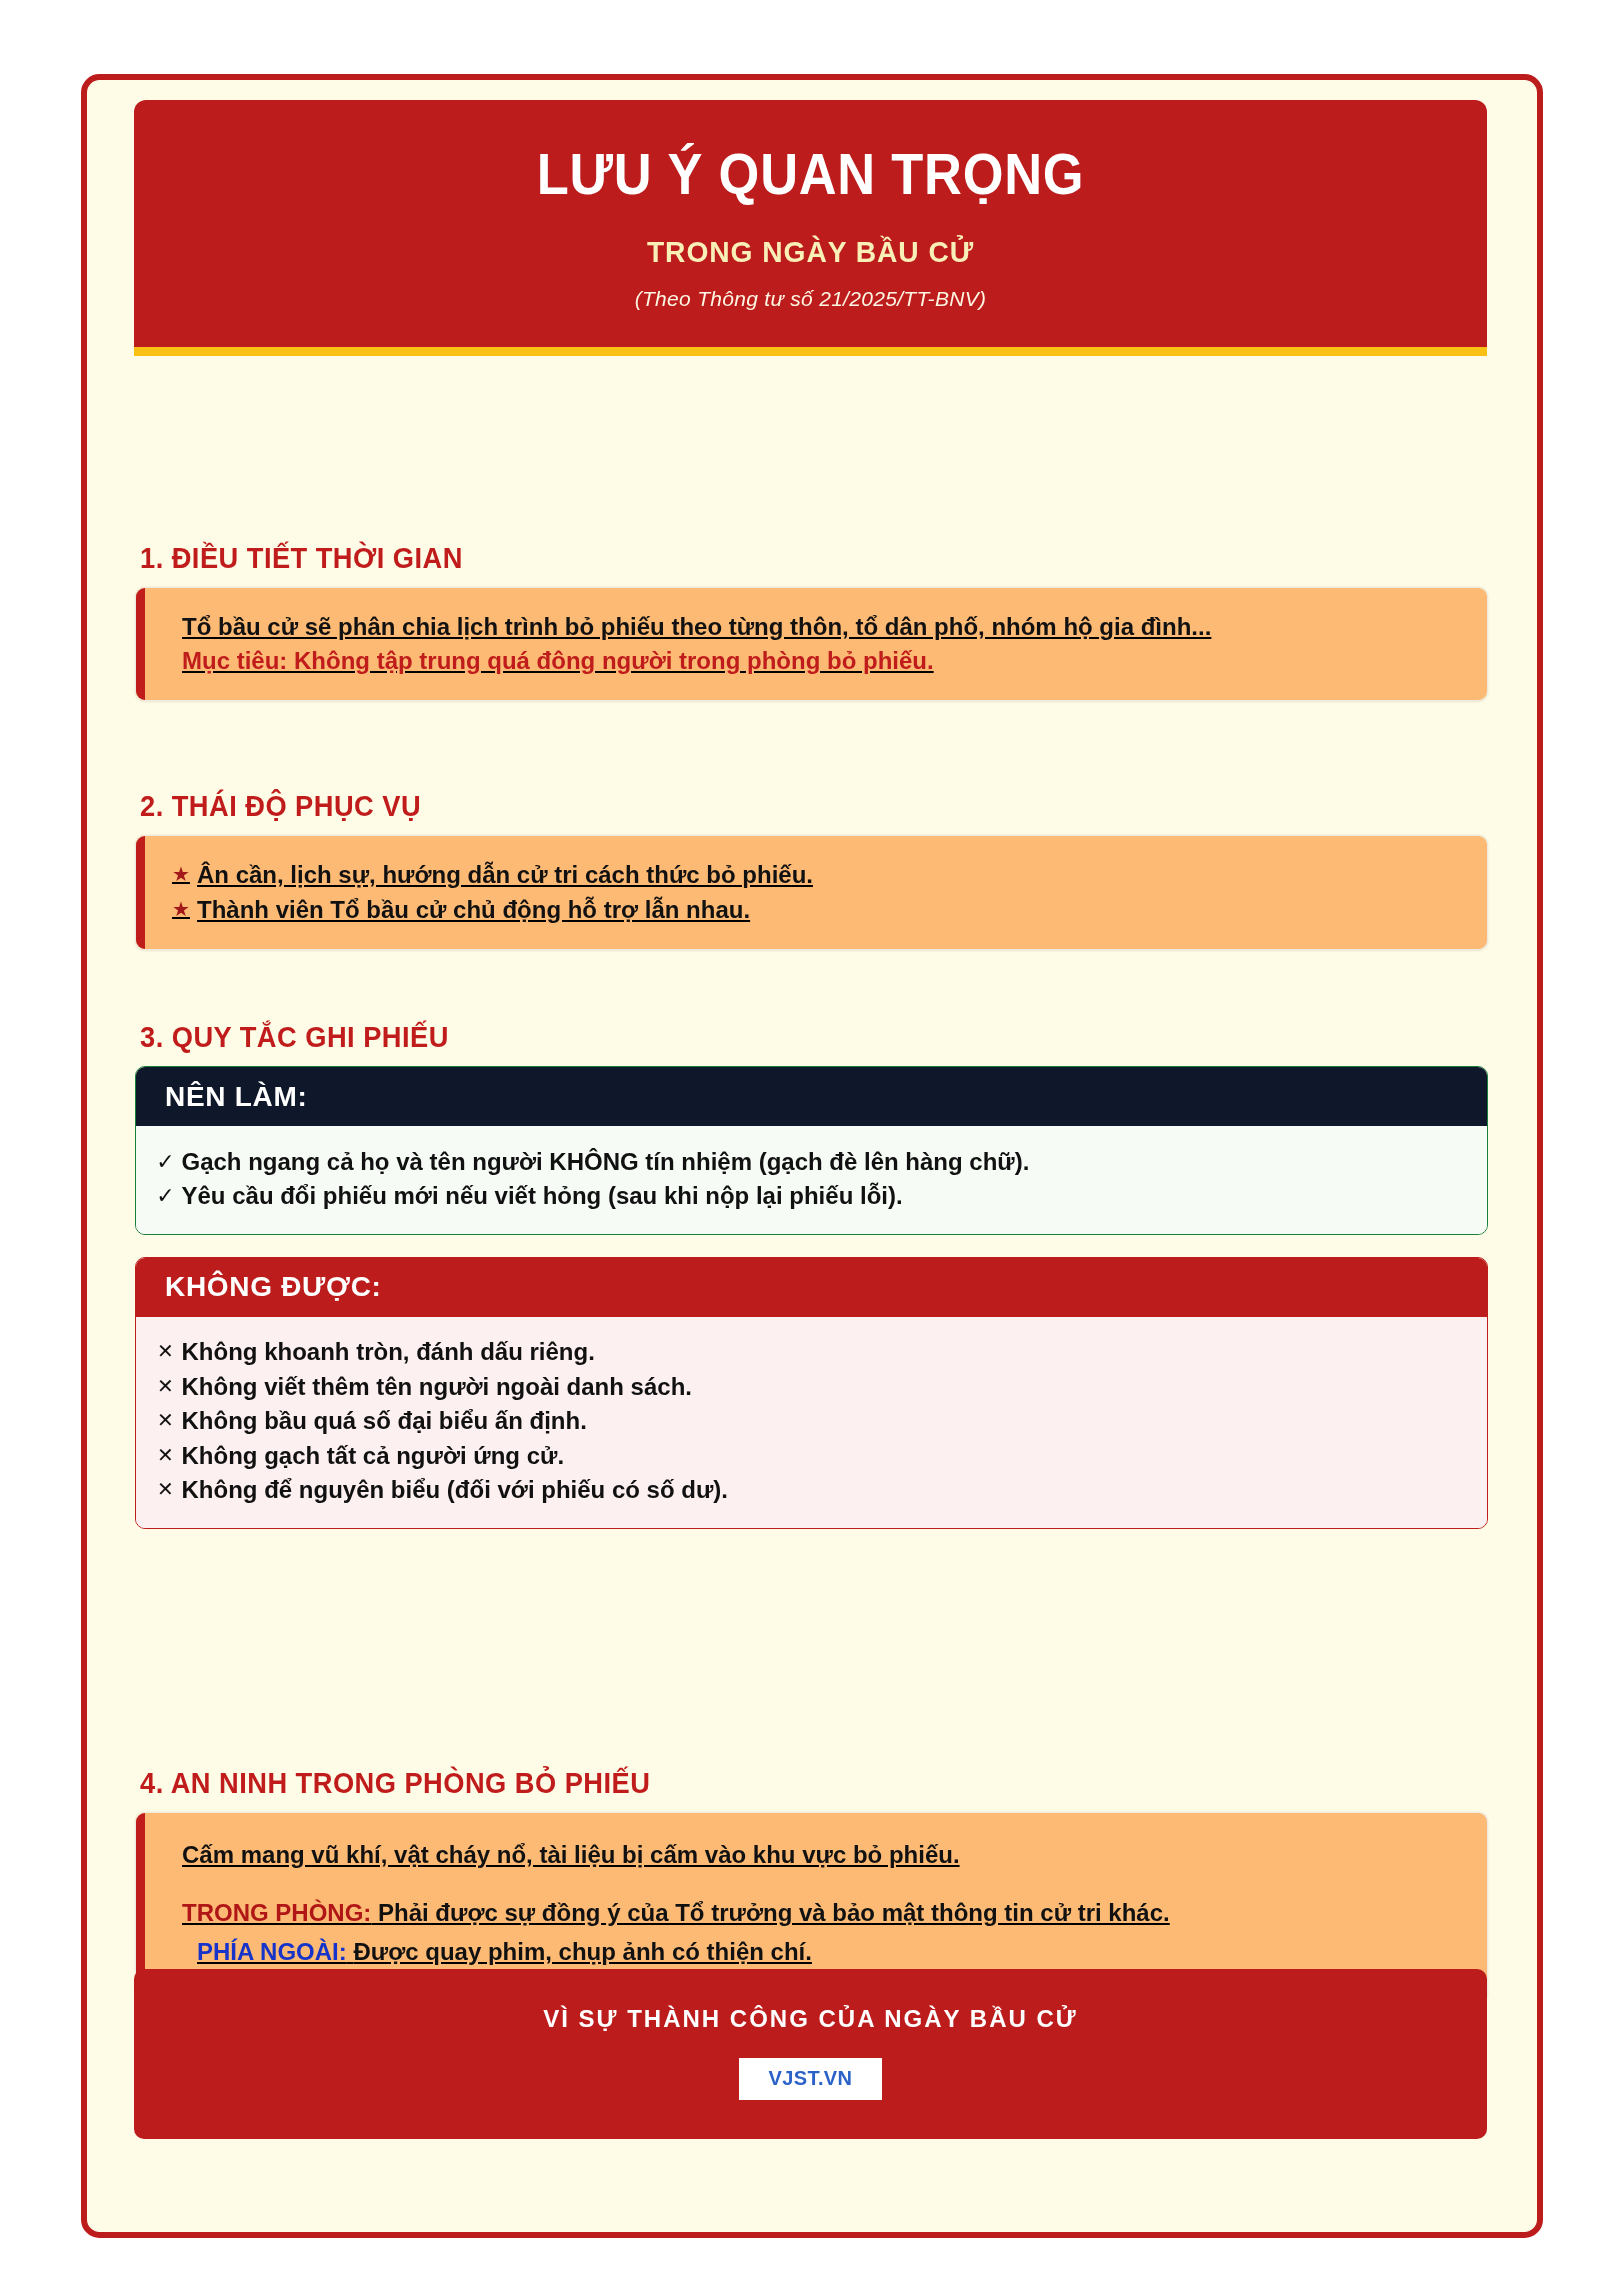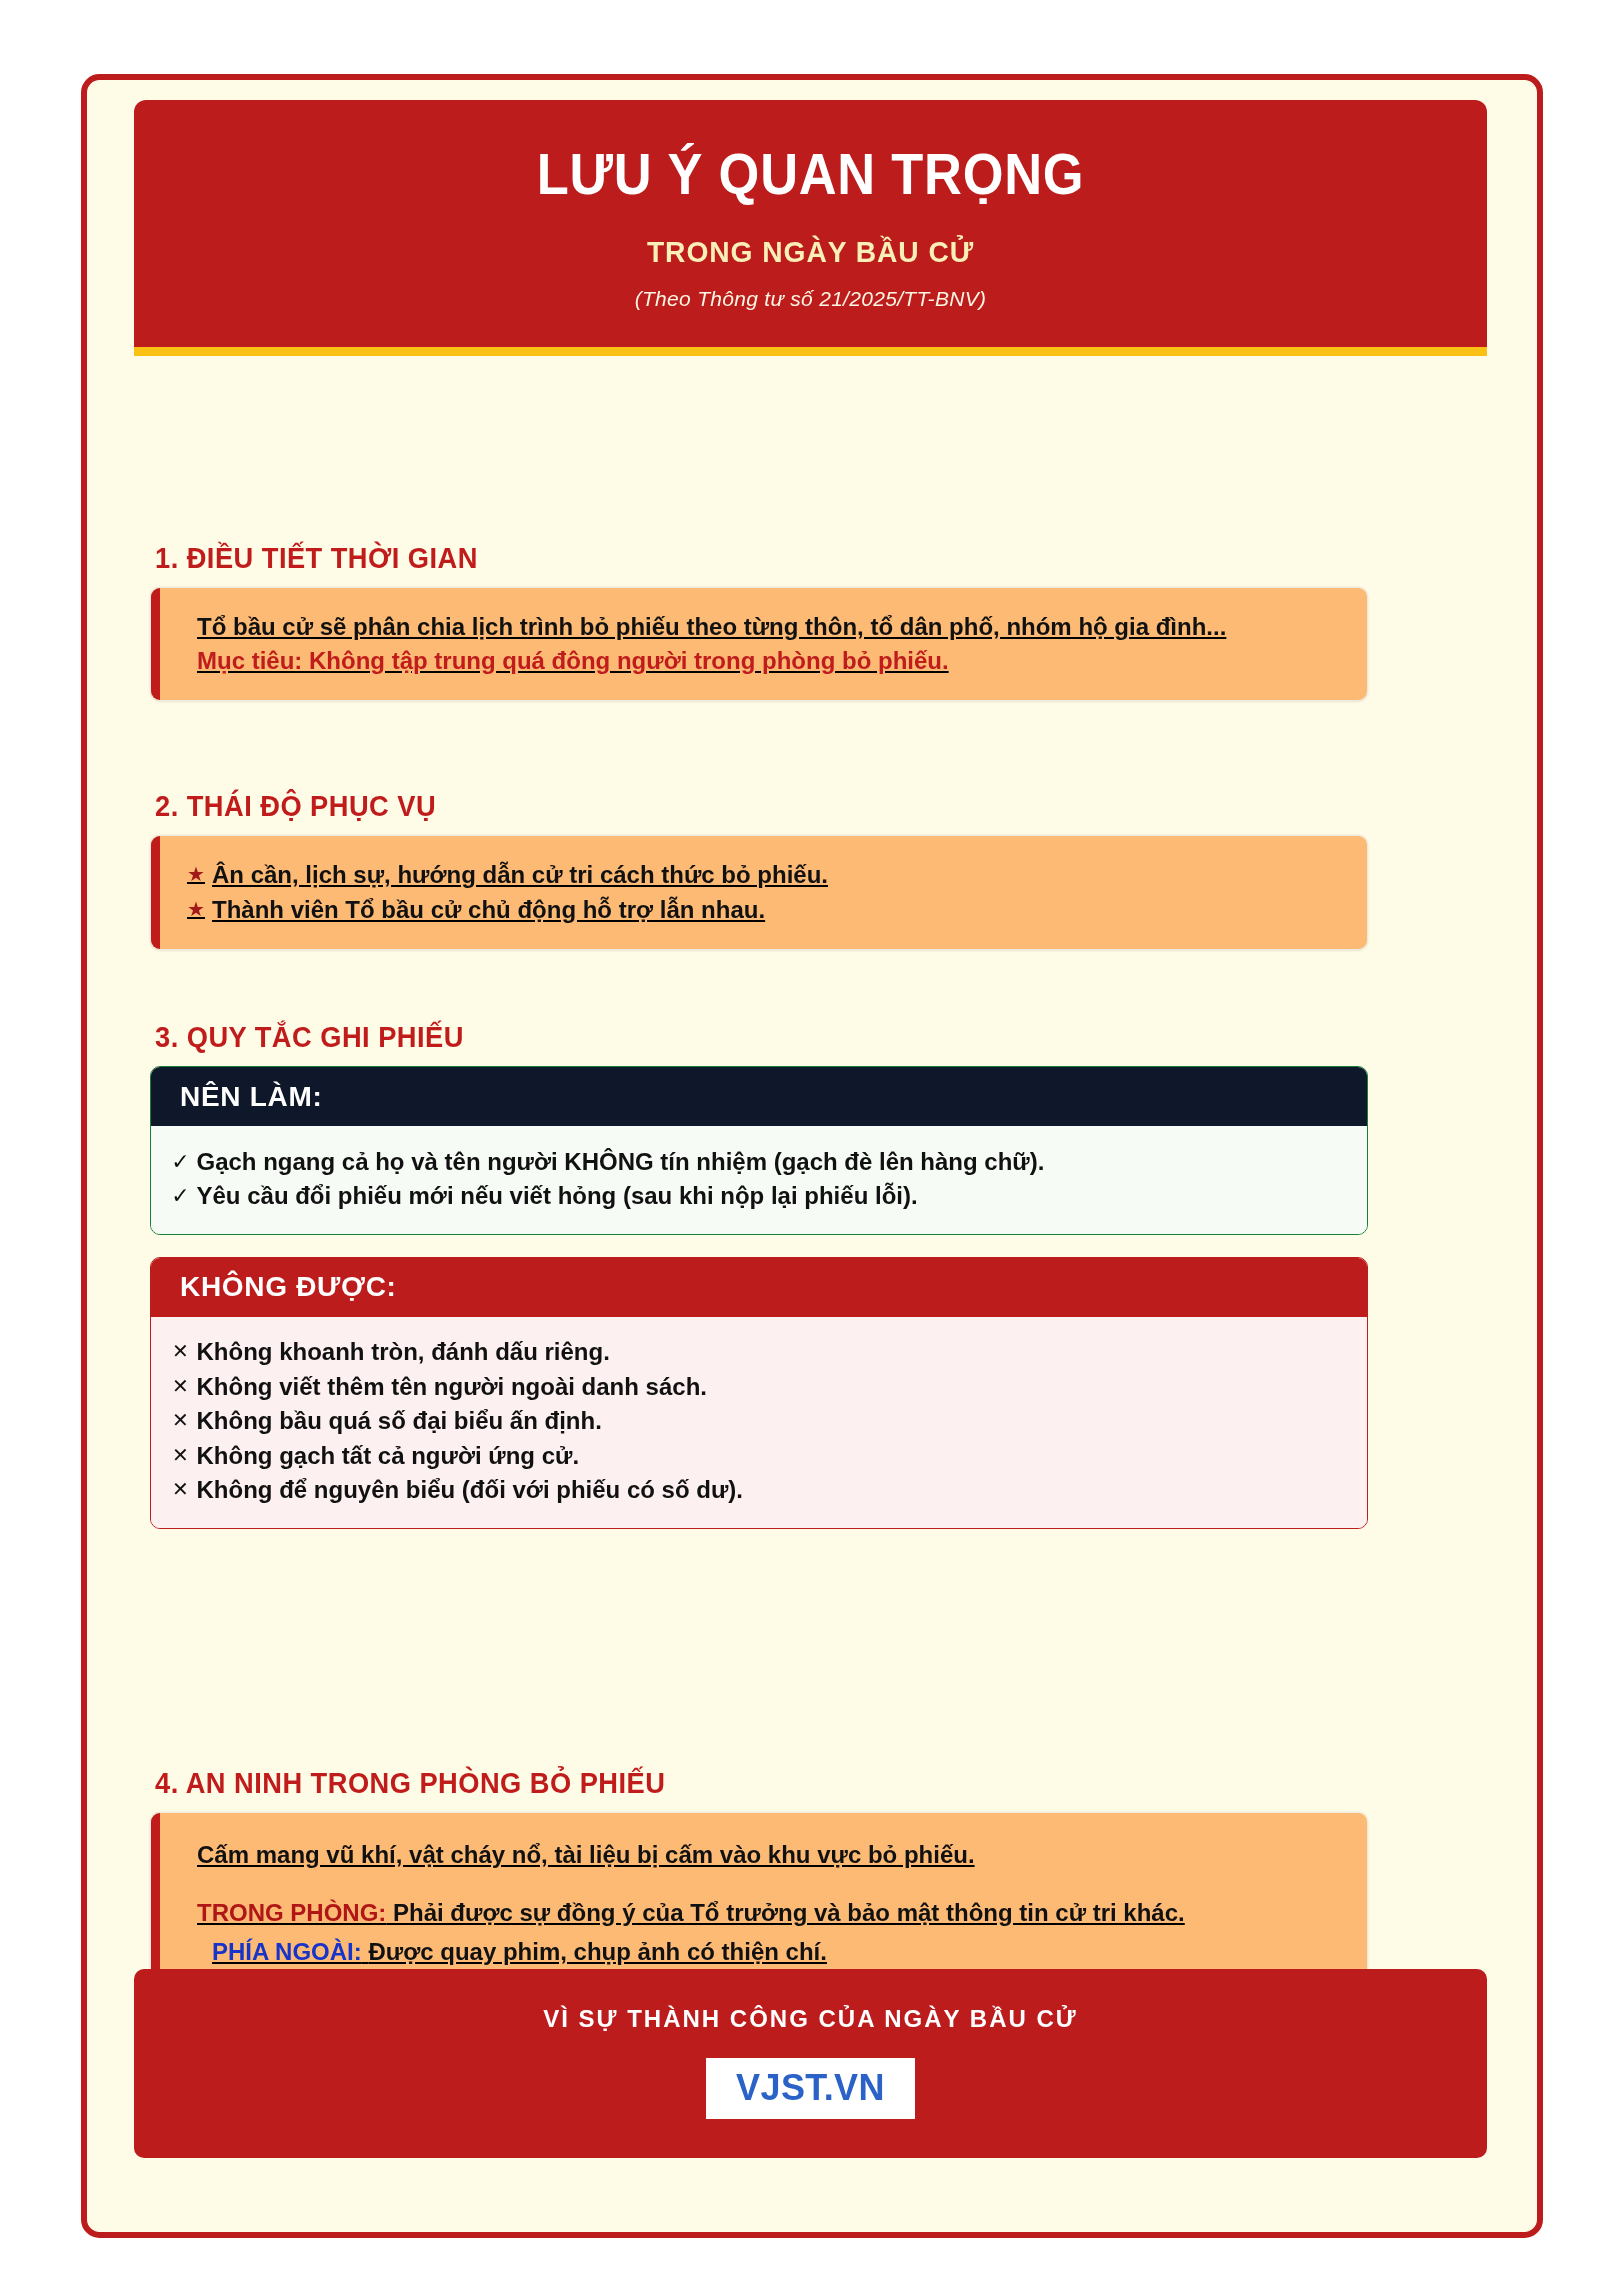--- a/index.html
+++ b/index.html
@@ -63,21 +63,21 @@
     font-size: 21px;
     color: #fdf6e3;
     letter-spacing: 0.3px;
   }
   .gold-bar {
     height: 8.5px;
     background: #fac114;
   }
 
   
-  .section { position: absolute; left: 63px; width: 1218px; }
+  .section { position: absolute; left: 48px; width: 1353px; }
 
   .section-heading {
     font-family: "Liberation Sans Narrow", "Liberation Sans", sans-serif;
     font-weight: bold;
     font-size: 29px;
     color: #c01c1c;
     letter-spacing: 0.5px;
     margin-left: 5px;
     margin-bottom: 12px;
     transform: scaleX(0.94);
@@ -177,21 +177,21 @@
     color: #ffffff;
     letter-spacing: 2px;
   }
   .footer-logo {
     display: inline-block;
     margin-top: 25px;
     background: #ffffff;
     padding: 9.3px 30px;
     font-family: "Liberation Sans Narrow", "Liberation Sans", sans-serif;
     font-weight: bold;
-    font-size: 36px;
+    font-size: 20px;
     color: #2b62c8;
     letter-spacing: 0.4px;
   }
 </style>
 </head>
 <body>
 
 <div class="poster">
 
   <div class="header-wrap">

